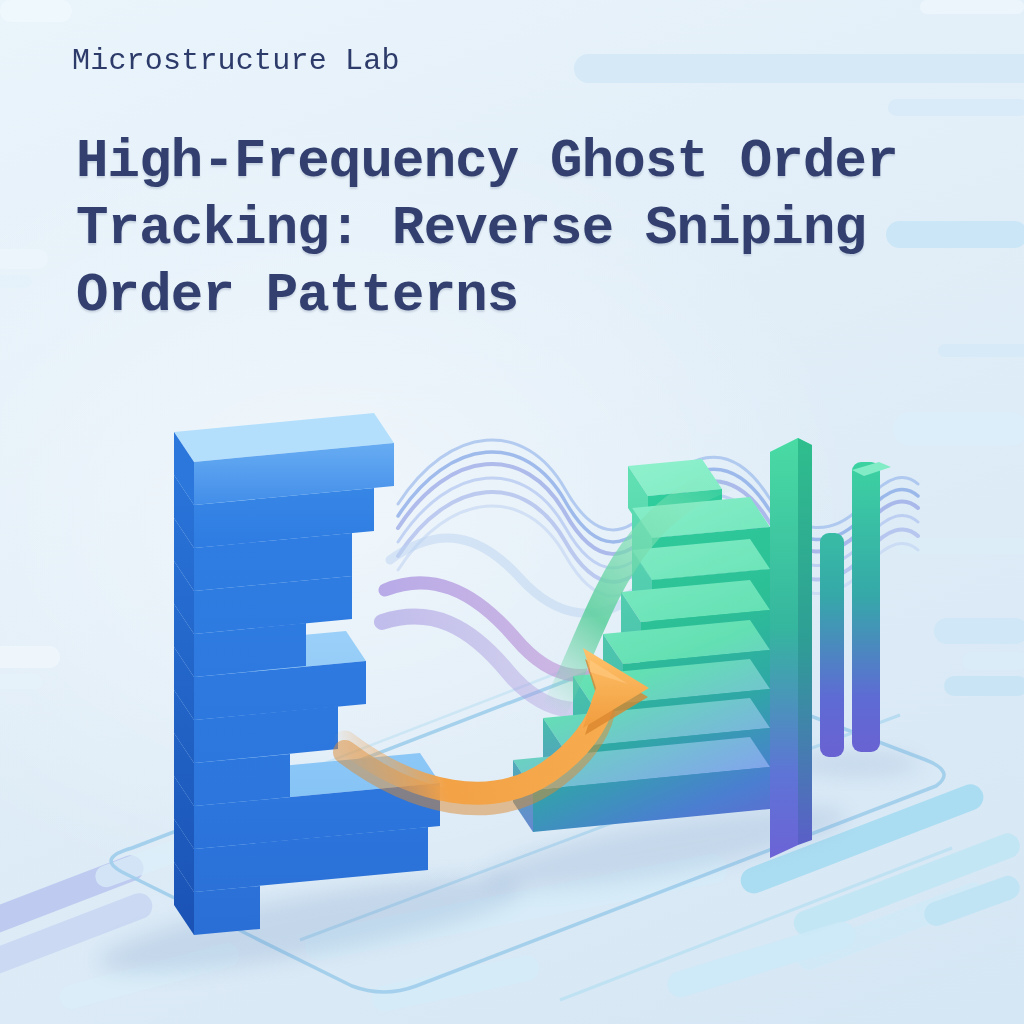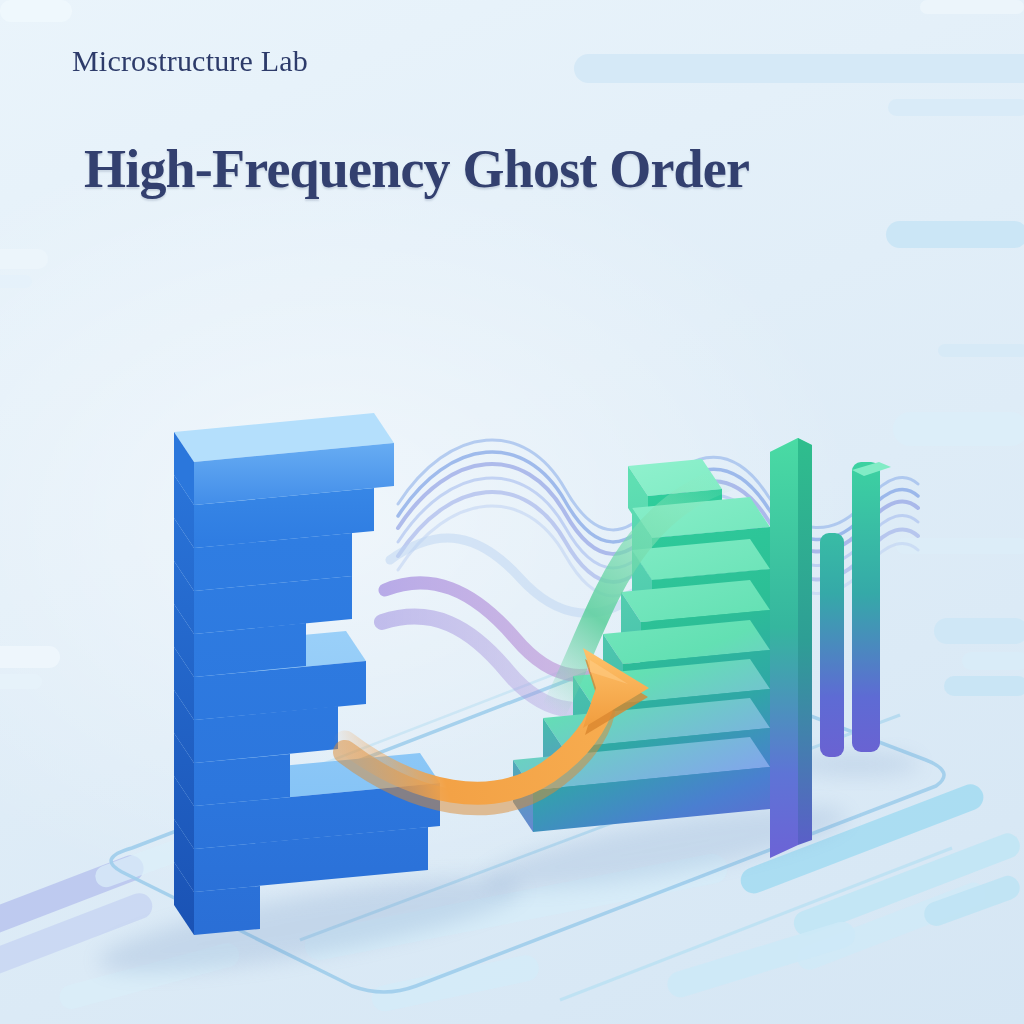--- a/index.html
+++ b/index.html
@@ -1,18 +1,18 @@
 <!DOCTYPE html>
 <html><head>
 <meta charset="utf-8">
 <style>
   html,body{margin:0;padding:0;background:#c9d9e8;}
   .canvas{
     position:relative;width:1024px;height:1024px;overflow:hidden;
-    font-family:Liberation Serif, serif;
+    font-family:Liberation Mono, monospace;
     background:
       radial-gradient(860px 640px at 32% 50%, rgba(255,255,255,0.50), rgba(255,255,255,0) 62%),
       linear-gradient(158deg,#eaf4fb 0%,#e1eef8 42%,#d5e6f4 100%);
   }
   .bgstripe{position:absolute;border-radius:999px;}
   .bs1 {left:0;     top:6;    width:72px;  height:22px; background:#f0f8fd; opacity:.9;}
   .bs1b{left:920px; top:0;    width:104px; height:14px; background:#ecf5fb;}
   .bs2 {left:574px; top:54px;  width:470px; height:29px; background:#d5e9f7;}
   .bs3 {left:888px; top:99px;  width:140px; height:17px; background:#d9ebf8;}
   .bs4 {left:886px; top:221px; width:142px; height:27px; background:#cbe6f6;}
@@ -24,21 +24,21 @@
   .bs10{left:-12px; top:646px; width:72px;  height:22px; background:#eef6fc;}
   .bs11{left:-8px;  top:674px; width:50px;  height:15px; background:#e6f2fa;}
   .bs12{left:934px; top:618px; width:94px;  height:26px; background:#cfe7f6;}
   .bs13{left:962px; top:652px; width:66px;  height:18px; background:#d9ecf8;}
   .bs14{left:944px; top:676px; width:84px;  height:20px; background:#c5e4f5; opacity:.85;}
   .brand{
     position:absolute;left:72px;top:44px;
     font-size:30px;font-weight:500;letter-spacing:.2px;color:#2d3b6a;
   }
   .title{
-    position:absolute;left:72px;top:124px;width:900px;margin:12px;
+    position:absolute;left:72px;top:124px;width:900px;margin:4px;
     font-size:54px;line-height:67px;font-weight:700;letter-spacing:-.8px;color:#33406f;
     text-shadow:0 2px 2px rgba(40,54,100,.16);
   }
   .title span{display:block;}
   svg.illus{position:absolute;left:0;top:0;}
 </style>
 </head>
 <body>
 
 <div class="canvas">
@@ -55,20 +55,22 @@
   <div class="bgstripe bs9"></div>
   <div class="bgstripe bs10"></div>
   <div class="bgstripe bs11"></div>
   <div class="bgstripe bs12"></div>
   <div class="bgstripe bs13"></div>
   <div class="bgstripe bs14"></div>
 
   <div class="brand">Microstructure Lab</div>
   <h1 class="title">
     <span>High-Frequency Ghost Order</span>
+    <span>Tracking: Reverse Sniping</span>
+    <span>Order Patterns</span>
   </h1>
 
   <svg class="illus" width="1024" height="1024" viewBox="0 0 1024 1024">
     <defs>
       <filter id="soft" x="-60%" y="-60%" width="220%" height="220%">
           <feGaussianBlur stdDeviation="10"></feGaussianBlur>
         </filter>
       <linearGradient id="gBlueFront" gradientUnits="userSpaceOnUse" x1="0" y1="440" x2="0" y2="945">
         <stop offset="0" stop-color="#3E8FEA"></stop>
           <stop offset=".2" stop-color="#2F7DE2"></stop>

